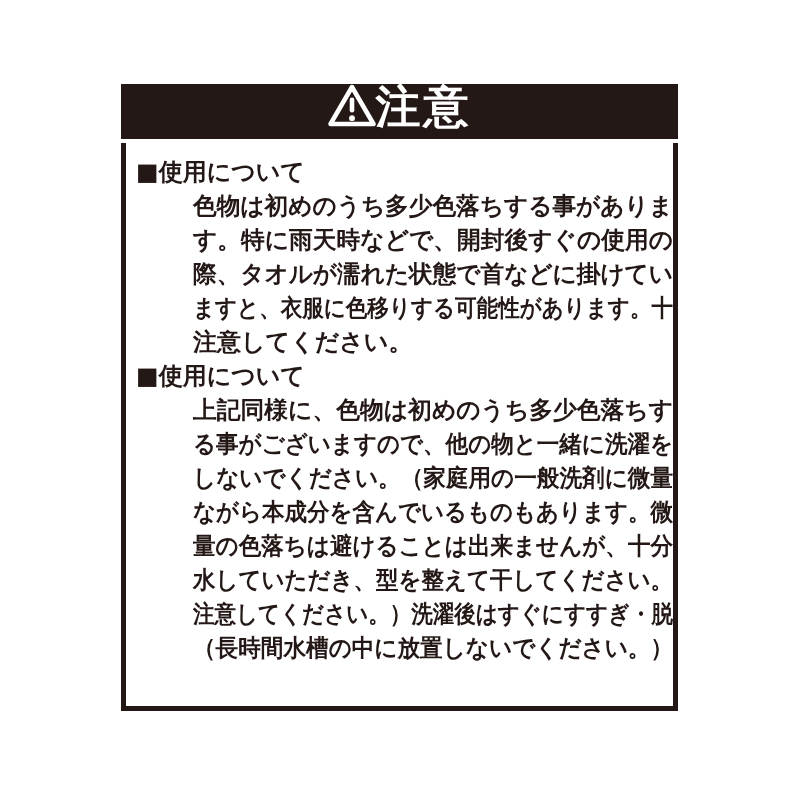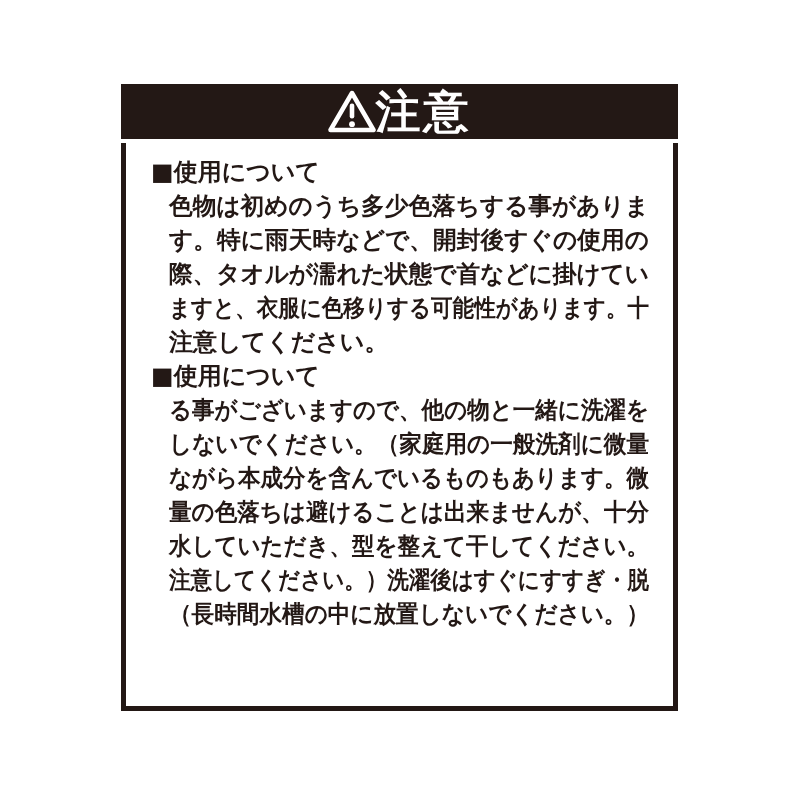--- a/index.html
+++ b/index.html
@@ -2,38 +2,38 @@
 <html style="--ink: #231815; --paper: #ffffff;"><head>
 <meta charset="utf-8">
 <style>
   :root { --ink:#231815; --paper:#ffffff; }
   * { margin:0; padding:0; box-sizing:border-box; }
   body { background:var(--paper); font-family:"DejaVu Sans", sans-serif; }
   .canvas { position:relative; width:800px; height:800px; background:var(--paper); overflow:hidden; }
   .label { position:absolute; left:121px; top:84px; width:557px; }
   .header {
     height:55px; background:var(--ink);
-    display:flex; align-items:center; justify-content:center; 
+    display:flex; align-items:flex-start; justify-content:center; 
   }
   .tri { display:flex; align-items:center; }
   .tri svg { display:block; }
   .header-title {
     color:#ffffff; font-size:45px; font-weight:bold; letter-spacing:3px; line-height:1;
   }
   .box {
     margin-top:4px; height:568px;
     border:5px solid var(--ink); border-top:none;
     padding-top:12px; background:var(--paper);
   }
   .line {
     font-size:24px; font-weight:bold; line-height:34px;
     color:var(--ink); white-space:nowrap;
   }
-  .sec-title { padding-left:25px; }
-  .body-line { padding-left:43px; }
+  .sec-title { padding-left:10px; }
+  .body-line { padding-left:67px; }
   .fit { display:inline-block; transform-origin:left center; }
 </style>
 </head>
 <body>
 
 <div class="canvas">
   <div class="label">
 
     <div class="header">
       <span class="tri">
@@ -52,20 +52,21 @@
         <div class="line sec-title">■使用について</div>
         <div class="line body-line"><span class="fit" style="transform: scaleX(0.9861);">色物は初めのうち多少色落ちする事がありま</span></div>
         <div class="line body-line"><span class="fit" style="transform: scaleX(0.9896);">す。特に雨天時などで、開封後すぐの使用の</span></div>
         <div class="line body-line"><span class="fit" style="transform: scaleX(0.985);">際、タオルが濡れた状態で首などに掛けてい</span></div>
         <div class="line body-line"><span class="fit" style="transform: scaleX(0.8976);">ますと、衣服に色移りする可能性があります。十</span></div>
         <div class="line body-line"><span class="fit">注意してください。</span></div>
       </div>
 
       <div class="section">
         <div class="line sec-title">■使用について</div>
+        <div class="line body-line"><span class="fit" style="transform: scaleX(0.9907);">上記同様に、色物は初めのうち多少色落ちす</span></div>
         <div class="line body-line"><span class="fit" style="transform: scaleX(0.9388);">る事がございますので、他の物と一緒に洗濯を</span></div>
         <div class="line body-line"><span class="fit" style="transform: scaleX(0.9419);">しないでください。（家庭用の一般洗剤に微量</span></div>
         <div class="line body-line"><span class="fit" style="transform: scaleX(0.9367);">ながら本成分を含んでいるものもあります。微</span></div>
         <div class="line body-line"><span class="fit" style="transform: scaleX(0.9398);">量の色落ちは避けることは出来ませんが、十分</span></div>
         <div class="line body-line"><span class="fit" style="transform: scaleX(0.9367);">水していただき、型を整えて干してください。</span></div>
         <div class="line body-line"><span class="fit" style="transform: scaleX(0.8967);">注意してください。）洗濯後はすぐにすすぎ・脱</span></div>
         <div class="line body-line"><span class="fit" style="transform: scaleX(0.9419);">（長時間水槽の中に放置しないでください。）</span></div>
       </div>
 
     </div>

